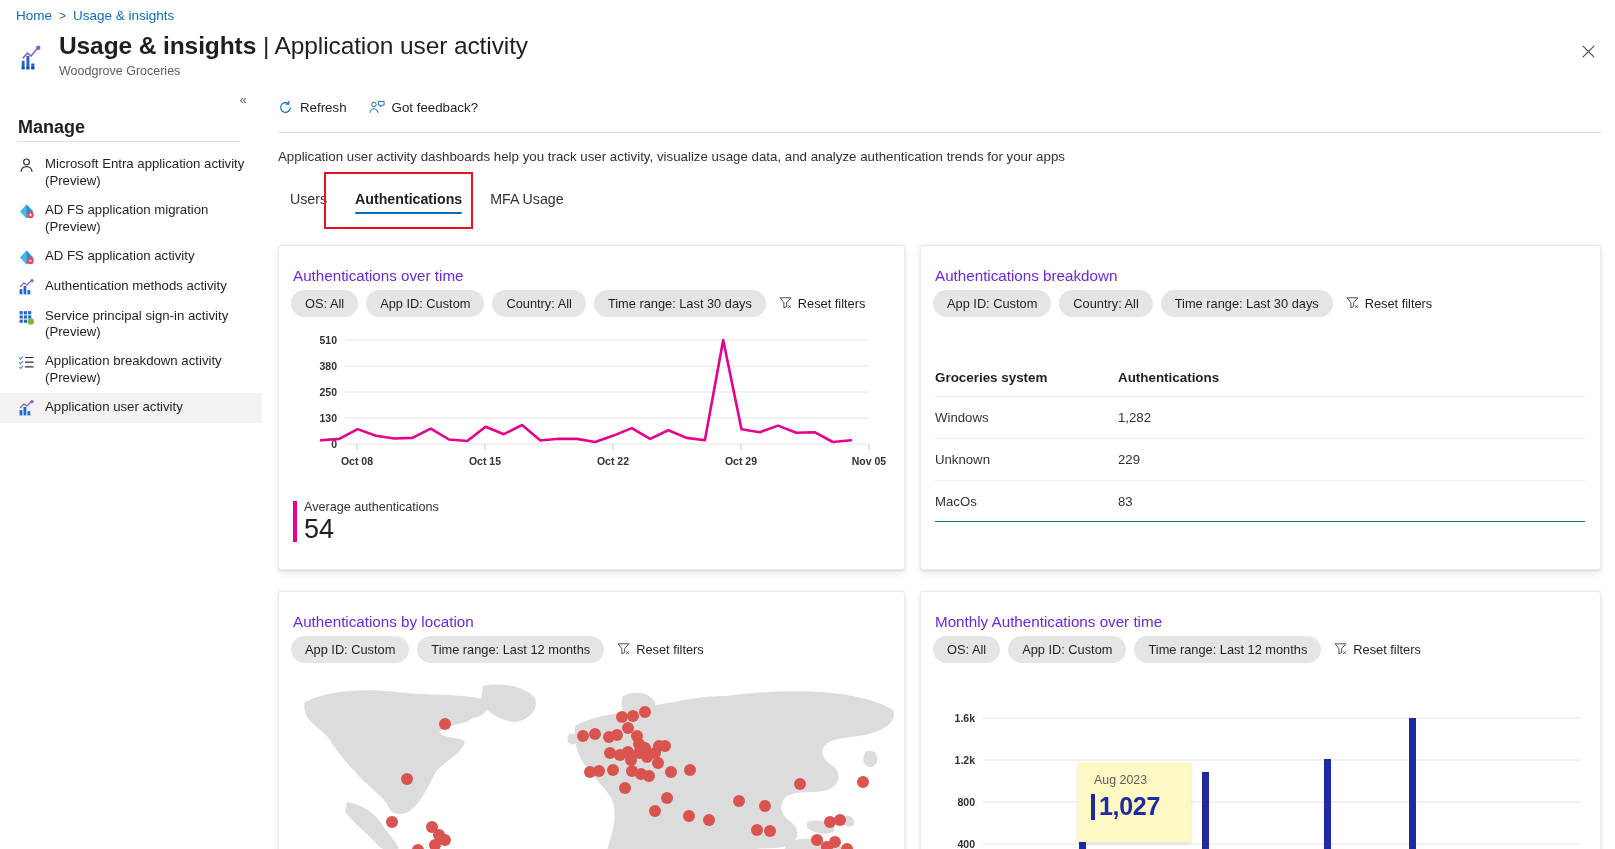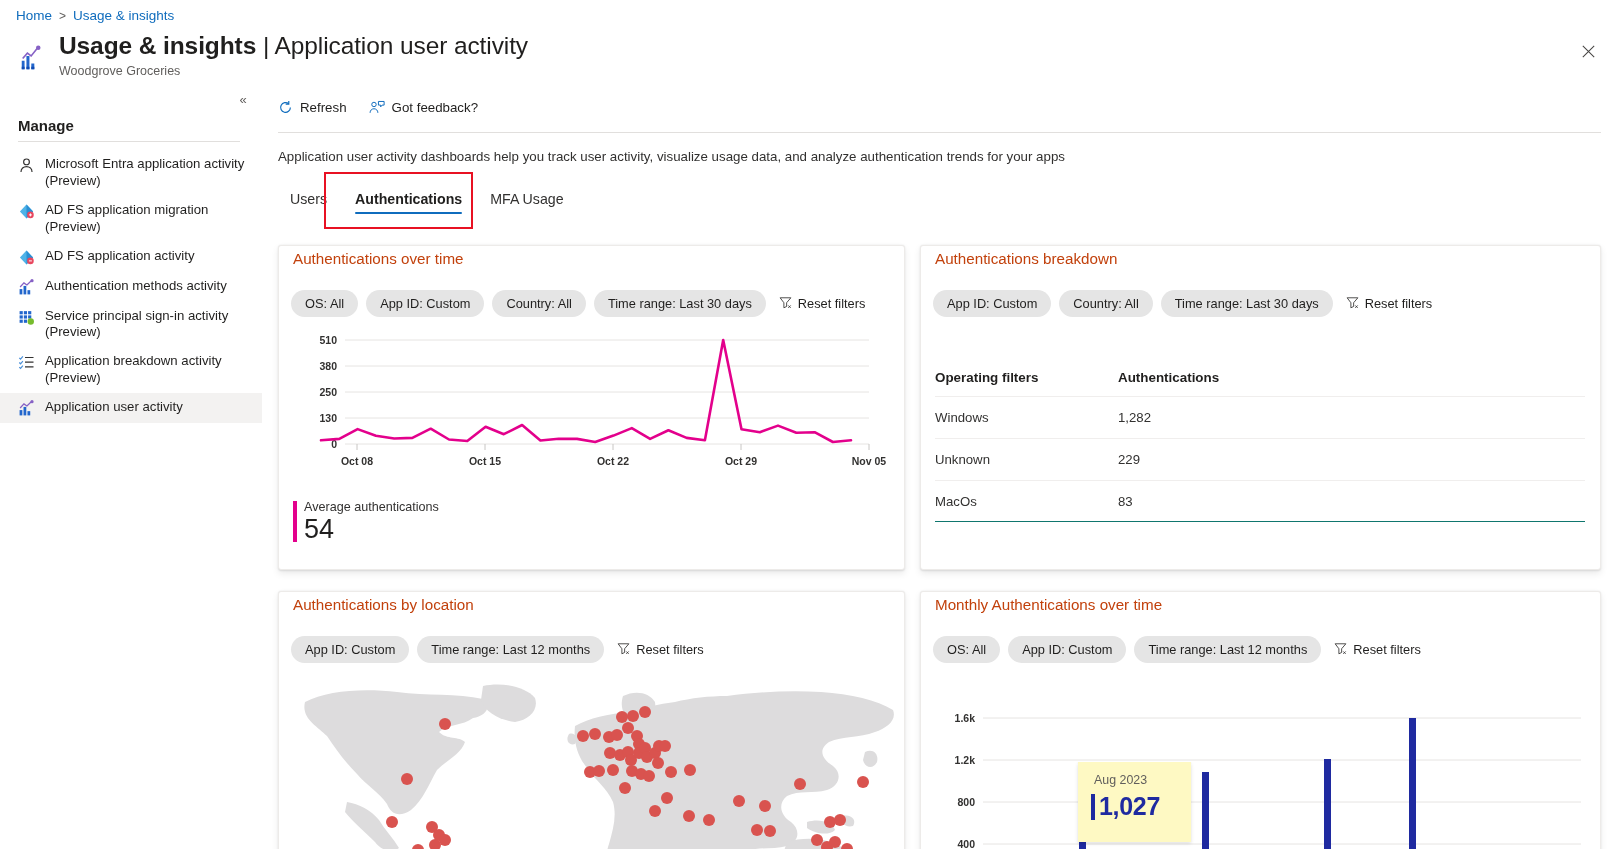--- a/index.html
+++ b/index.html
@@ -45,21 +45,21 @@
     position: absolute; left: 0; top: 88px; width: 262px; height: 761px;
     background: #ffffff;
   }
   .collapse-btn {
     position: absolute; right: 8px; top: 0px; width: 22px; height: 22px;
     display: flex; align-items: center; justify-content: center;
     color: #605e5c; font-size: 13px; cursor: pointer;
   }
   .sidebar .manage-hdr {
     position: absolute; left: 18px; top: 29px;
-    font-size: 15px; font-weight: 700; color: #201f1e;
+    font-size: 18px; font-weight: 700; color: #201f1e;
   }
   .sidebar .hr {
     position: absolute; left: 18px; top: 53px; width: 222px; height: 1px; background: #e1dfdd;
   }
   .nav { position: absolute; left: 0; top: 62px; width: 262px; }
   .nav-item {
     display: flex; align-items: flex-start; gap: 10px;
     padding: 6px 10px 6px 18px; min-height: 26px; cursor: pointer;
     font-size: 13.2px; color: #201f1e; line-height: 1.28;
   }
@@ -105,22 +105,22 @@
     border: 2.5px solid #e81123; pointer-events: none;
   }
 
   
   .card {
     position: absolute; background: #ffffff;
     border: 1px solid #edebe9; border-radius: 3px;
     box-shadow: 0 0.6px 1.8px rgba(0,0,0,0.10), 0 3.2px 7.2px rgba(0,0,0,0.08);
   }
   .card-title {
-    position: absolute; left: 14px; top: 4px;
-    font-size: 15.2px; color: #c2410c;
+    position: absolute; left: 14px; top: 21px;
+    font-size: 15.2px; color: #6d28d9;
   }
   .filters {
     position: absolute; left: 12px; top: 44px;
     display: flex; align-items: center; gap: 8px;
   }
   .pill {
     background: #e5e5e5; border-radius: 14px; padding: 6px 14px;
     font-size: 12.8px; color: #201f1e; cursor: pointer; white-space: nowrap;
   }
   .reset {
@@ -408,21 +408,21 @@
                 <path d="M1.4 2.2h13.2L9.4 8.3v4.6l-3.4 1.6V8.3z" fill="none" stroke="#323130" stroke-width="1.05"></path>
                 <path d="M11.4 11.6l3 3M14.4 11.6l-3 3" stroke="#323130" stroke-width="1.05"></path>
               </svg>
           </span>
           <span>Reset filters</span>
         </div>
       </div>
 
       <div class="tbl" style="width:650px;">
         <div class="hdr-row">
-          <div class="c1">Operating filters</div>
+          <div class="c1">Groceries system</div>
           <div class="c2">Authentications</div>
         </div>
         <div class="row">
           <div class="c1">Windows</div>
           <div class="c2">1,282</div>
         </div>
         <div class="row">
           <div class="c1">Unknown</div>
           <div class="c2">229</div>
         </div>

